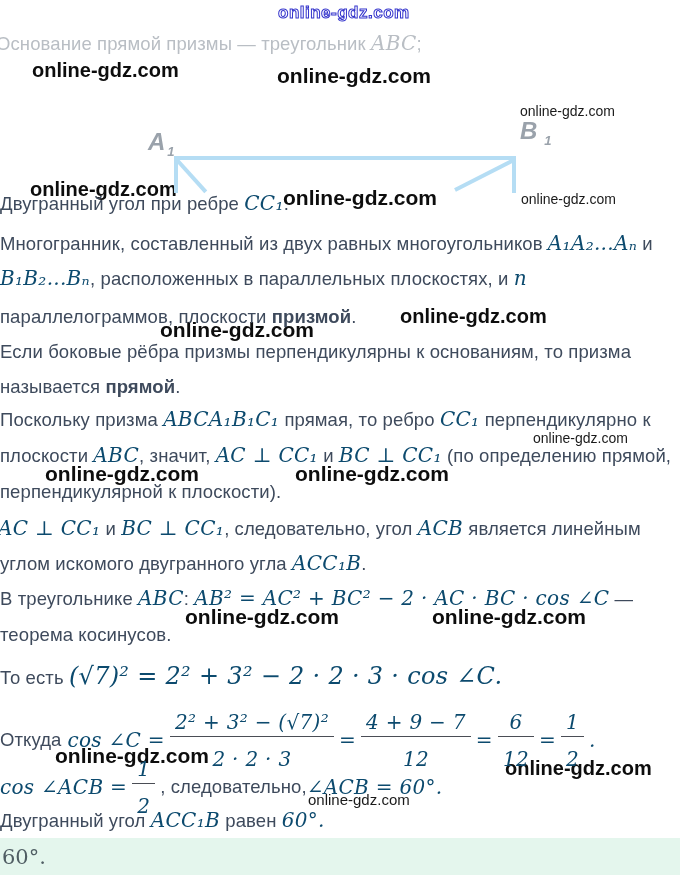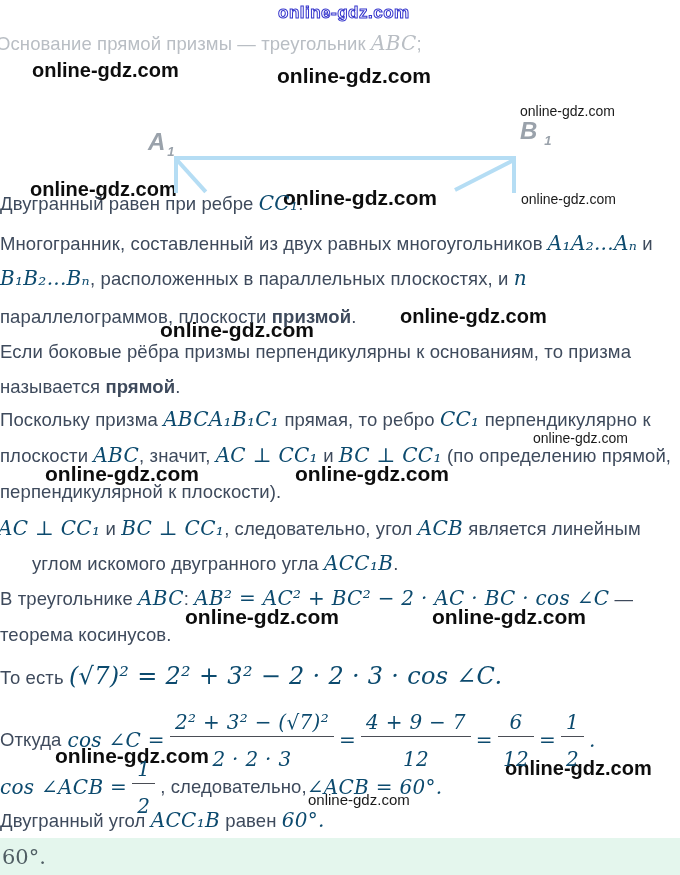--- a/index.html
+++ b/index.html
@@ -77,21 +77,21 @@
   <div class="dline" style="left:512px;top:156px;width:4px;height:37px;"></div>
   <div class="ddiag" style="left:177px;top:158px;width:43px;transform:rotate(48deg);"></div>
   <div class="ddiag" style="left:455px;top:188px;width:65px;transform:rotate(-27deg);"></div>
 </div>
 
 <div class="line gray-line" style="left:-4px;top:31px;">
   <span>Основание прямой призмы — треугольник </span><span class="math">ABC</span><span>;</span>
 </div>
 
 <div class="line" style="left:0px;top:191px;">
-  <span>Двугранный равен при ребре </span><span class="math">CC₁</span><span>.</span>
+  <span>Двугранный угол при ребре </span><span class="math">CC₁</span><span>.</span>
 </div>
 
 <div class="line" style="left:0px;top:231px;">
   <span>Многогранник, составленный из двух равных многоугольников </span><span class="math">A₁A₂...Aₙ</span><span> и</span>
 </div>
 
 <div class="line" style="left:0px;top:266px;">
   <span class="math">B₁B₂...Bₙ</span><span>, расположенных в параллельных плоскостях, и </span><span class="math">n</span>
 </div>
 
@@ -116,21 +116,21 @@
 </div>
 
 <div class="line" style="left:0px;top:481px;">
   <span>перпендикулярной к плоскости).</span>
 </div>
 
 <div class="line" style="left:-2px;top:516px;">
   <span class="math">AC ⊥ CC₁</span><span> и </span><span class="math">BC ⊥ CC₁</span><span>, следовательно, угол </span><span class="math">ACB</span><span> является линейным</span>
 </div>
 
-<div class="line" style="left:0px;top:551px;padding-left:32px;">
+<div class="line" style="left:0px;top:551px;">
   <span>углом искомого двугранного угла </span><span class="math">ACC₁B</span><span>.</span>
 </div>
 
 <div class="line" style="left:0px;top:586px;">
   <span>В треугольнике </span><span class="math">ABC</span><span>: </span><span class="math">AB² = AC² + BC² − 2 · AC · BC · cos ∠C</span><span> —</span>
 </div>
 
 <div class="line" style="left:0px;top:624px;">
   <span>теорема косинусов.</span>
 </div>

